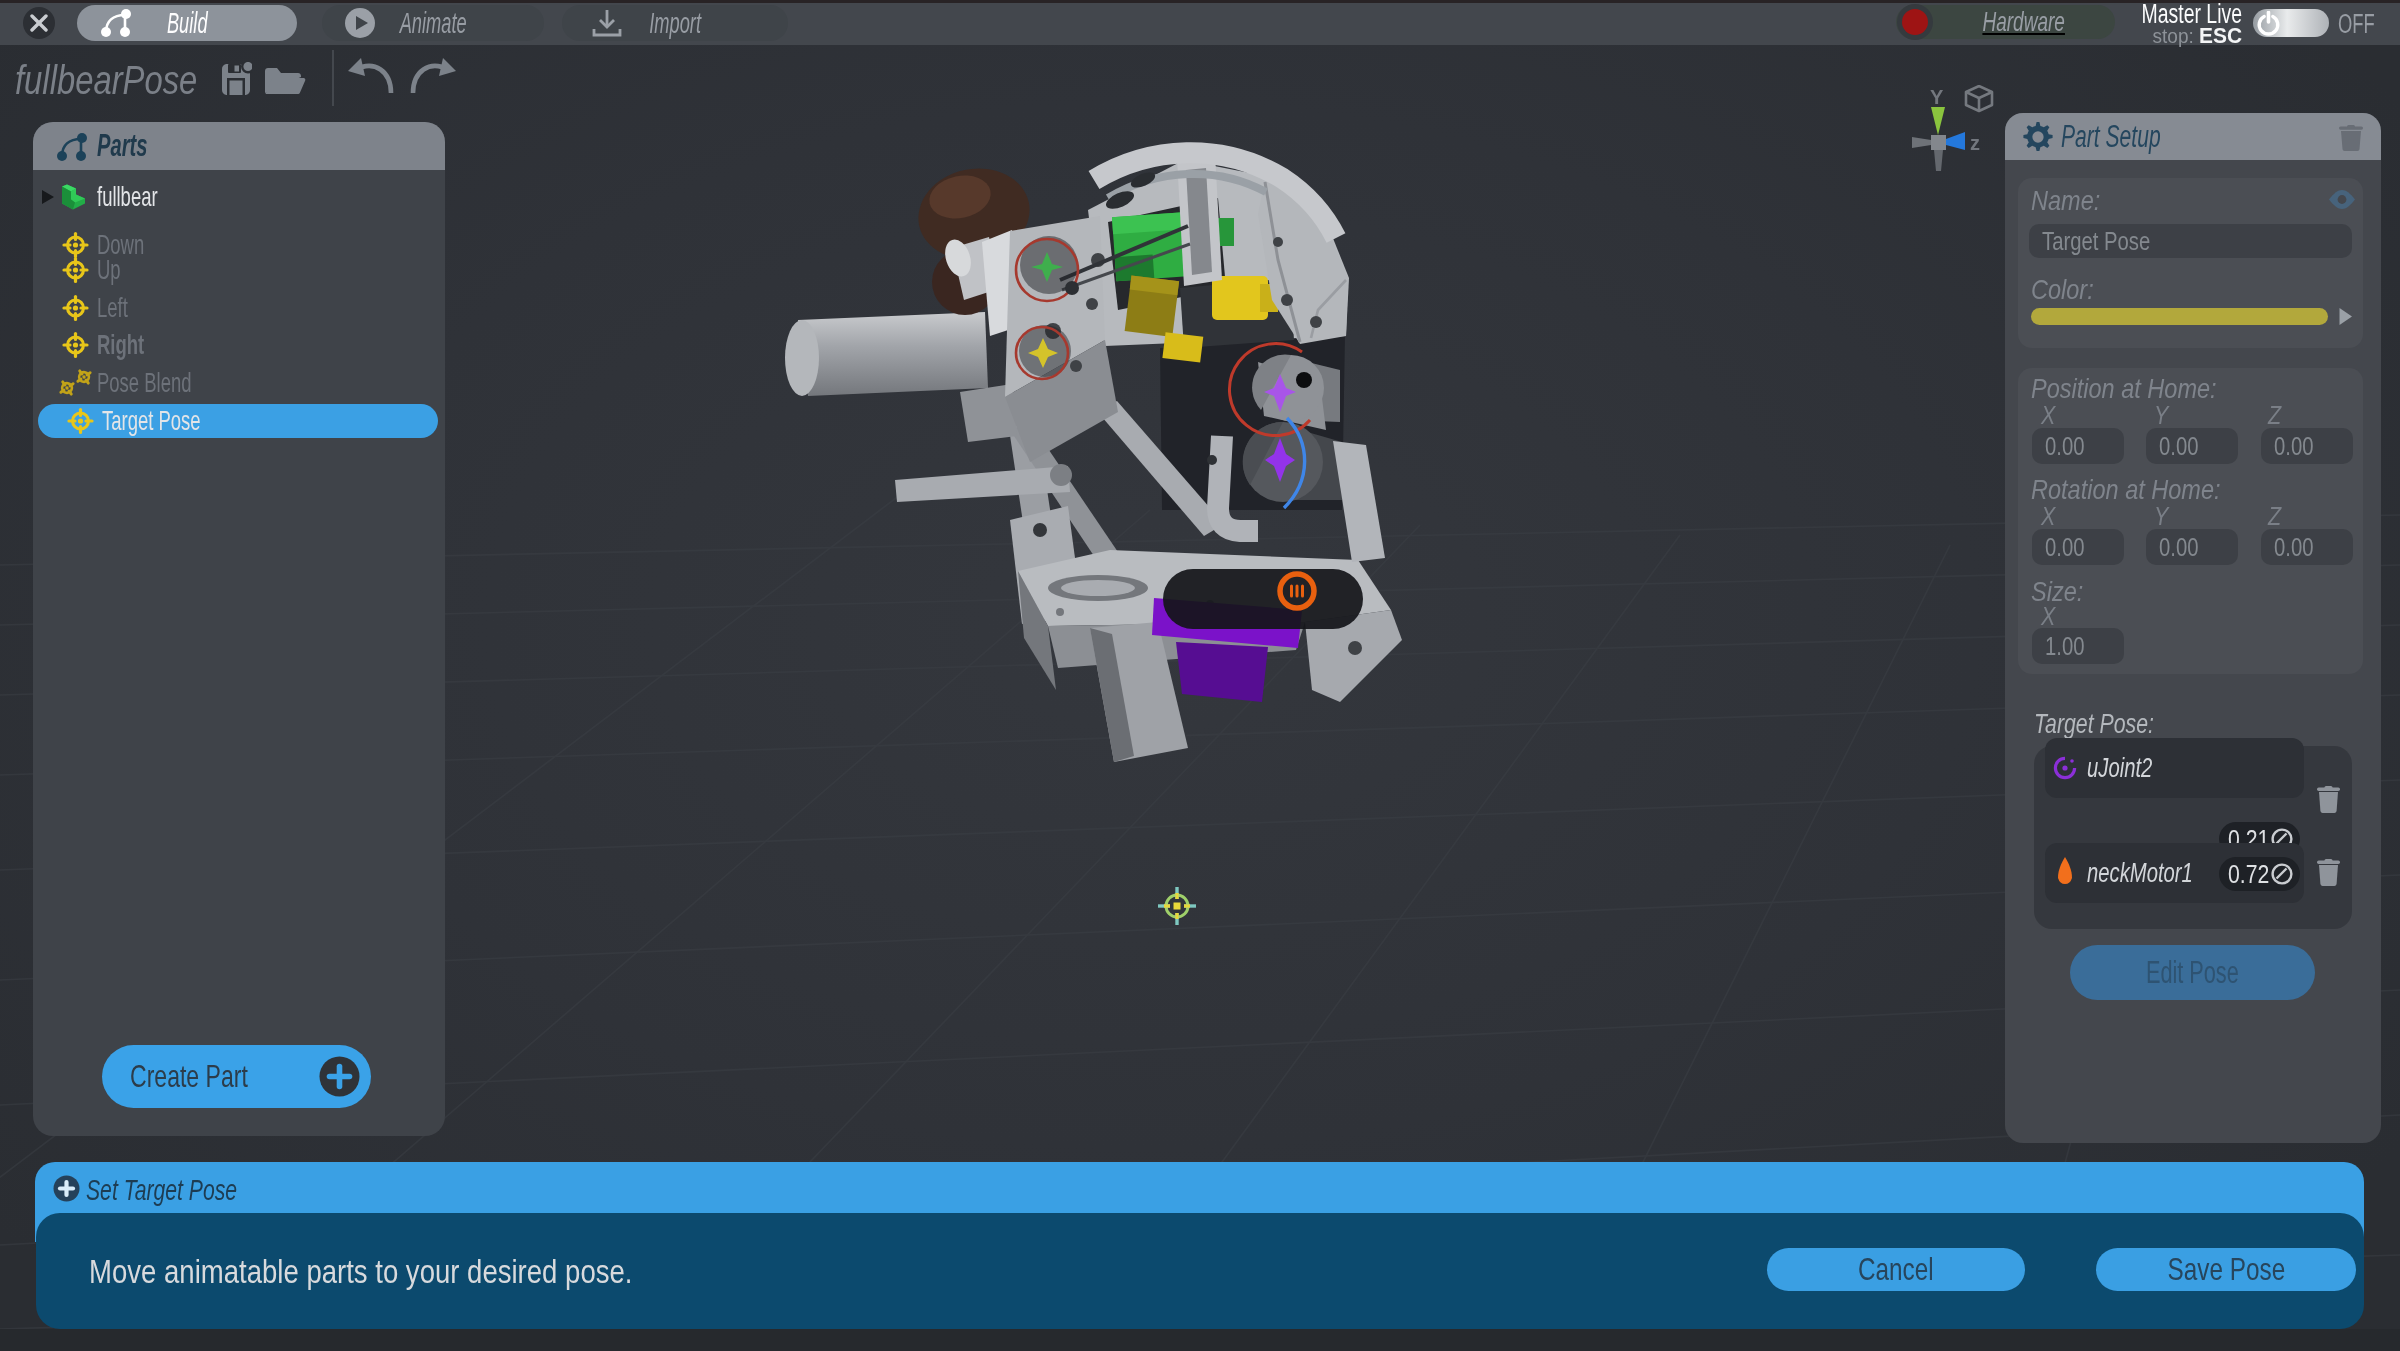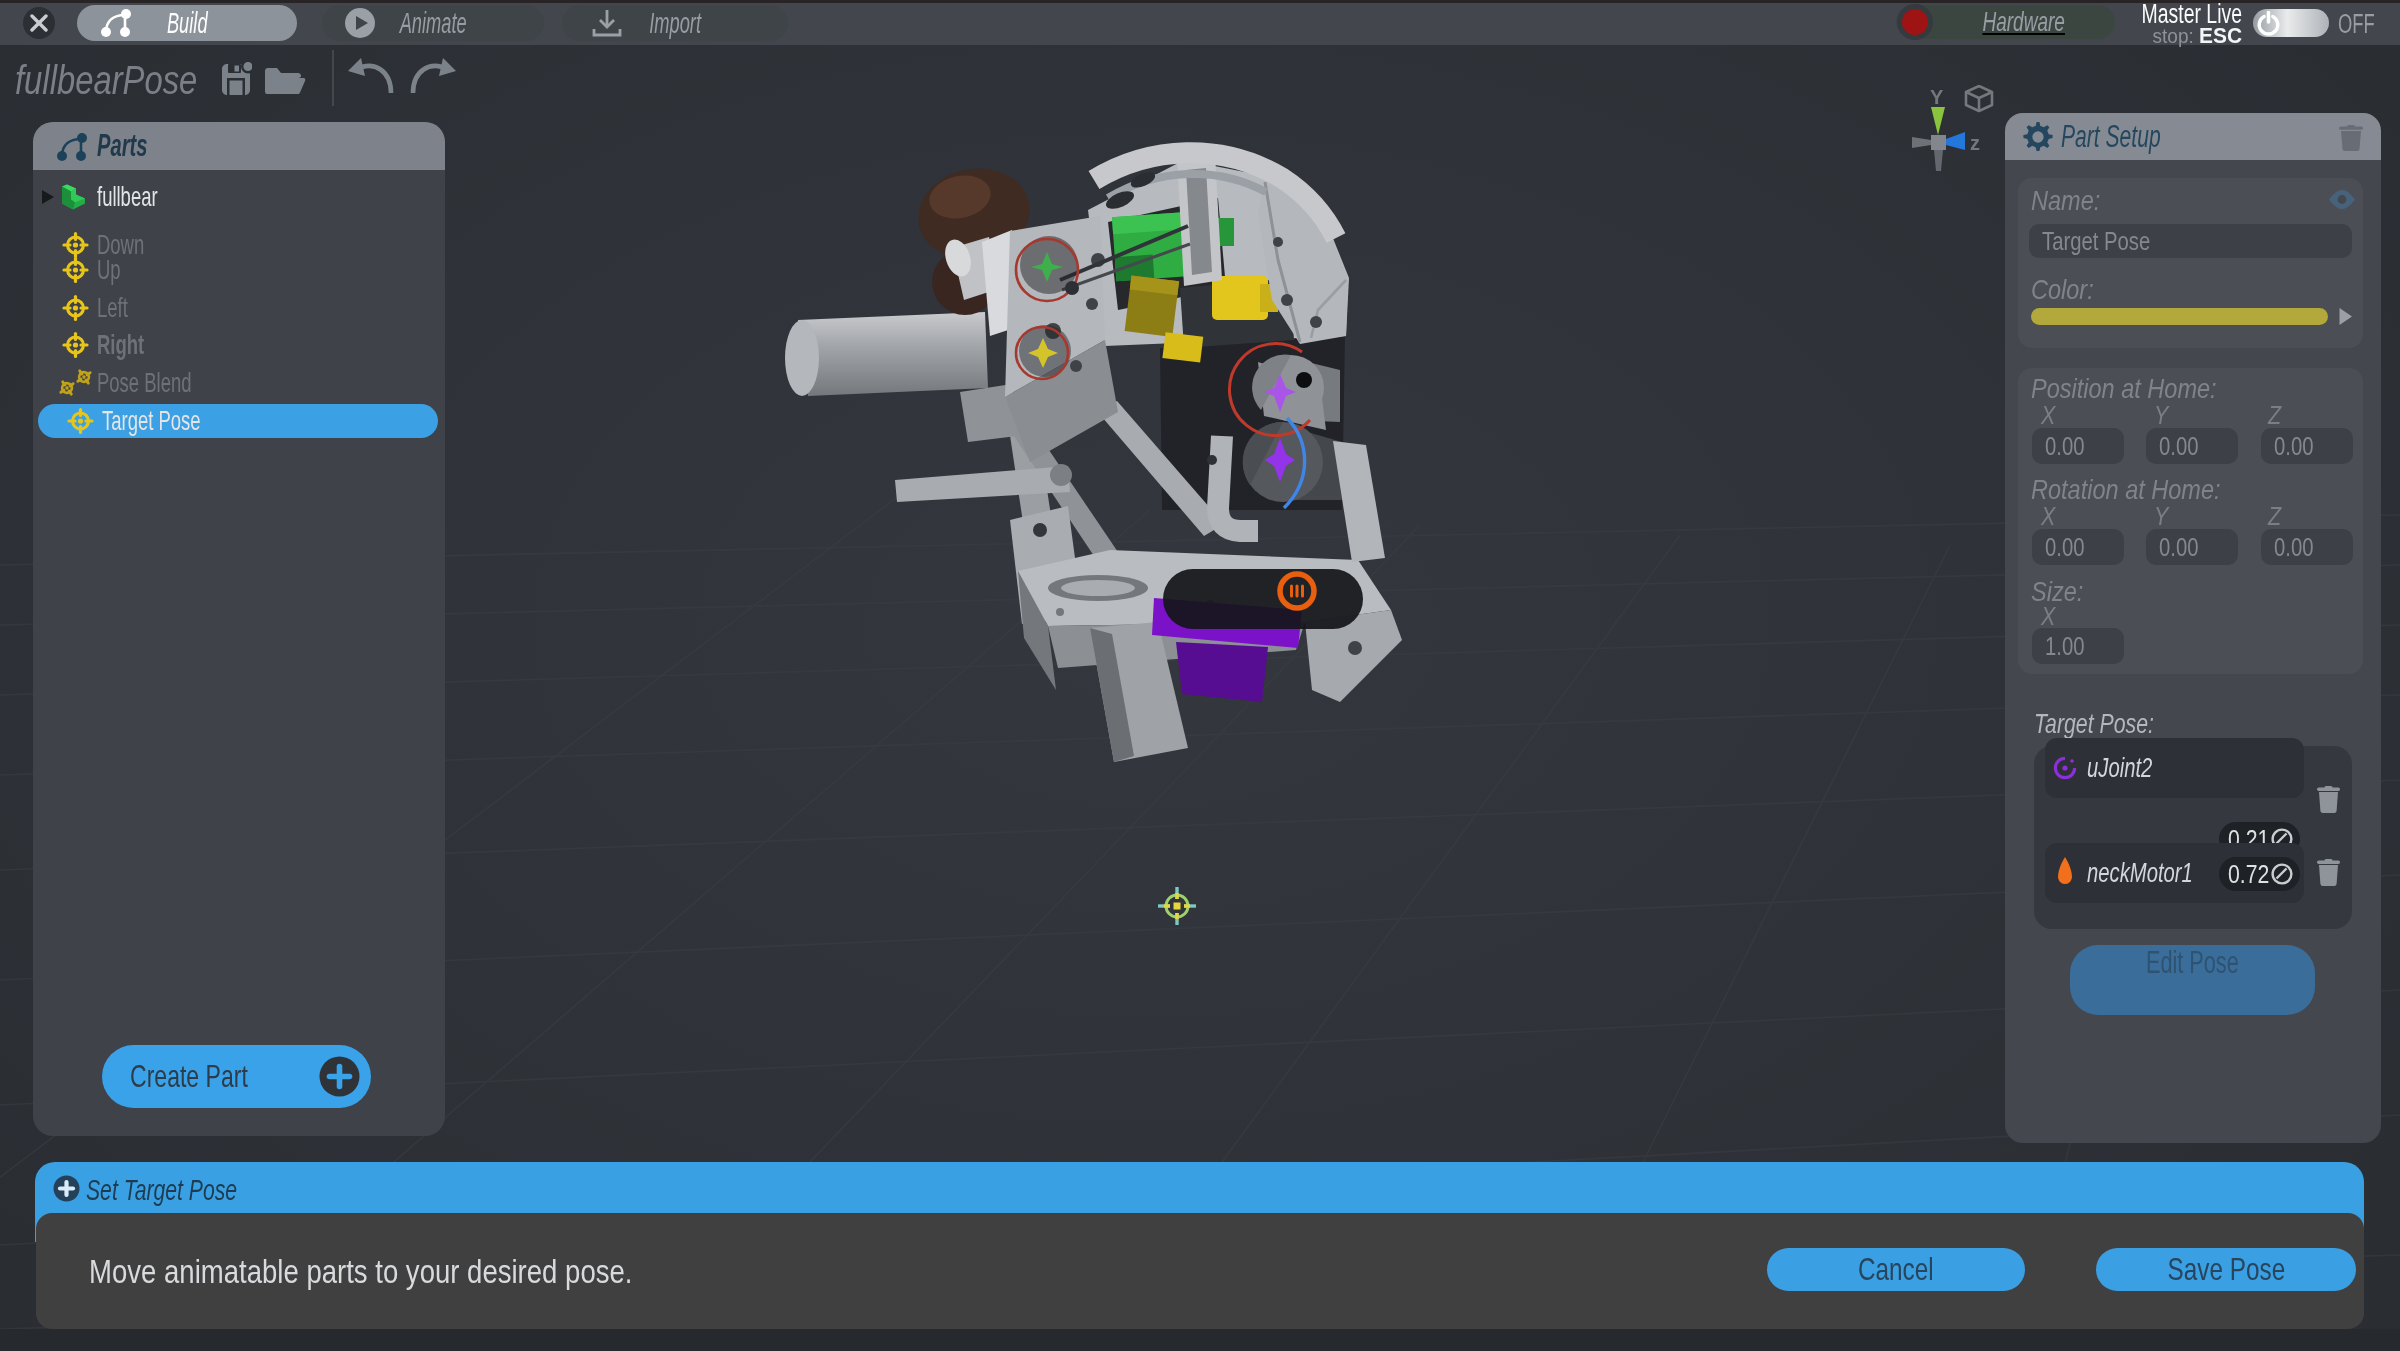--- a/index.html
+++ b/index.html
@@ -56,26 +56,26 @@
   .rlab2 { position:absolute; font-style:italic; font-size:25px; color:#7a7f87; transform:scaleX(0.86); transform-origin:left center; }
   .rinput { position:absolute; background:#3d4046; border-radius:10px; font-size:26px; color:#84898f; display:flex; align-items:center; padding-left:13px; }
   .rinput span { transform:scaleX(0.78); transform-origin:left center; }
   #colorbar { left:2031px; top:308px; width:297px; height:17px; border-radius:9px; background:#b2a83c; }
   #tp-label { left:2034px; top:708px; font-style:italic; font-size:28px; color:#b4b8bd; transform:scaleX(0.76); transform-origin:left center; }
   #tp-box { left:2034px; top:746px; width:318px; height:183px; border-radius:18px; background:#35383e; }
   .tprow { position:absolute; left:2045px; width:259px; height:60px; border-radius:12px; background:#2d3036; display:flex; align-items:center; }
   .tprow .nm { font-style:italic; font-size:27px; color:#d3d6da; margin-left:42px; transform:scaleX(0.75); transform-origin:left center; white-space:nowrap; }
   .vpill { position:absolute; width:81px; height:34px; border-radius:17px; background:#1e2126; color:#dfe1e4; font-size:25px; display:flex; align-items:center; padding-left:9px; }
   .vpill span { transform:scaleX(0.85); transform-origin:left center; }
-  #editpose { left:2070px; top:945px; width:245px; height:70px; border-radius:28px; background:#3a6d99; display:flex; align-items:flex-start; justify-content:center; }
+  #editpose { left:2070px; top:945px; width:245px; height:55px; border-radius:28px; background:#3a6d99; display:flex; align-items:center; justify-content:center; }
   #editpose .t { font-size:31px; color:#2e5372; transform:scaleX(0.7); }
 
   #bluebar { left:35px; top:1162px; width:2329px; height:80px; border-radius:20px 20px 0 0; background:#3aa0e4; }
   #bluebar .t { position:absolute; left:51px; top:12px; font-style:italic; font-size:29px; color:#1d3c52; transform:scaleX(0.73); transform-origin:left center; white-space:nowrap; }
-  #botpanel { left:36px; top:1213px; width:2328px; height:116px; border-radius:16px; background:#404040; }
+  #botpanel { left:36px; top:1213px; width:2328px; height:116px; border-radius:24px; background:#0c4a6e; }
   #botpanel .msg { position:absolute; left:53px; top:39px; font-size:34px; color:#d8dadd; transform:scaleX(0.81); transform-origin:left center; white-space:nowrap; }
   .botbtn { position:absolute; top:35px; height:43px; border-radius:22px; background:#3a9fe3; display:flex; align-items:center; justify-content:center; font-size:32px; color:#27455c; }
   .botbtn span { transform:scaleX(0.76); }
   #btn-cancel { left:1731px; width:258px; }
   #btn-save { left:2060px; width:260px; }
 </style>
 </head>
 <body>
 
 <div class="abs" id="viewport"></div>

